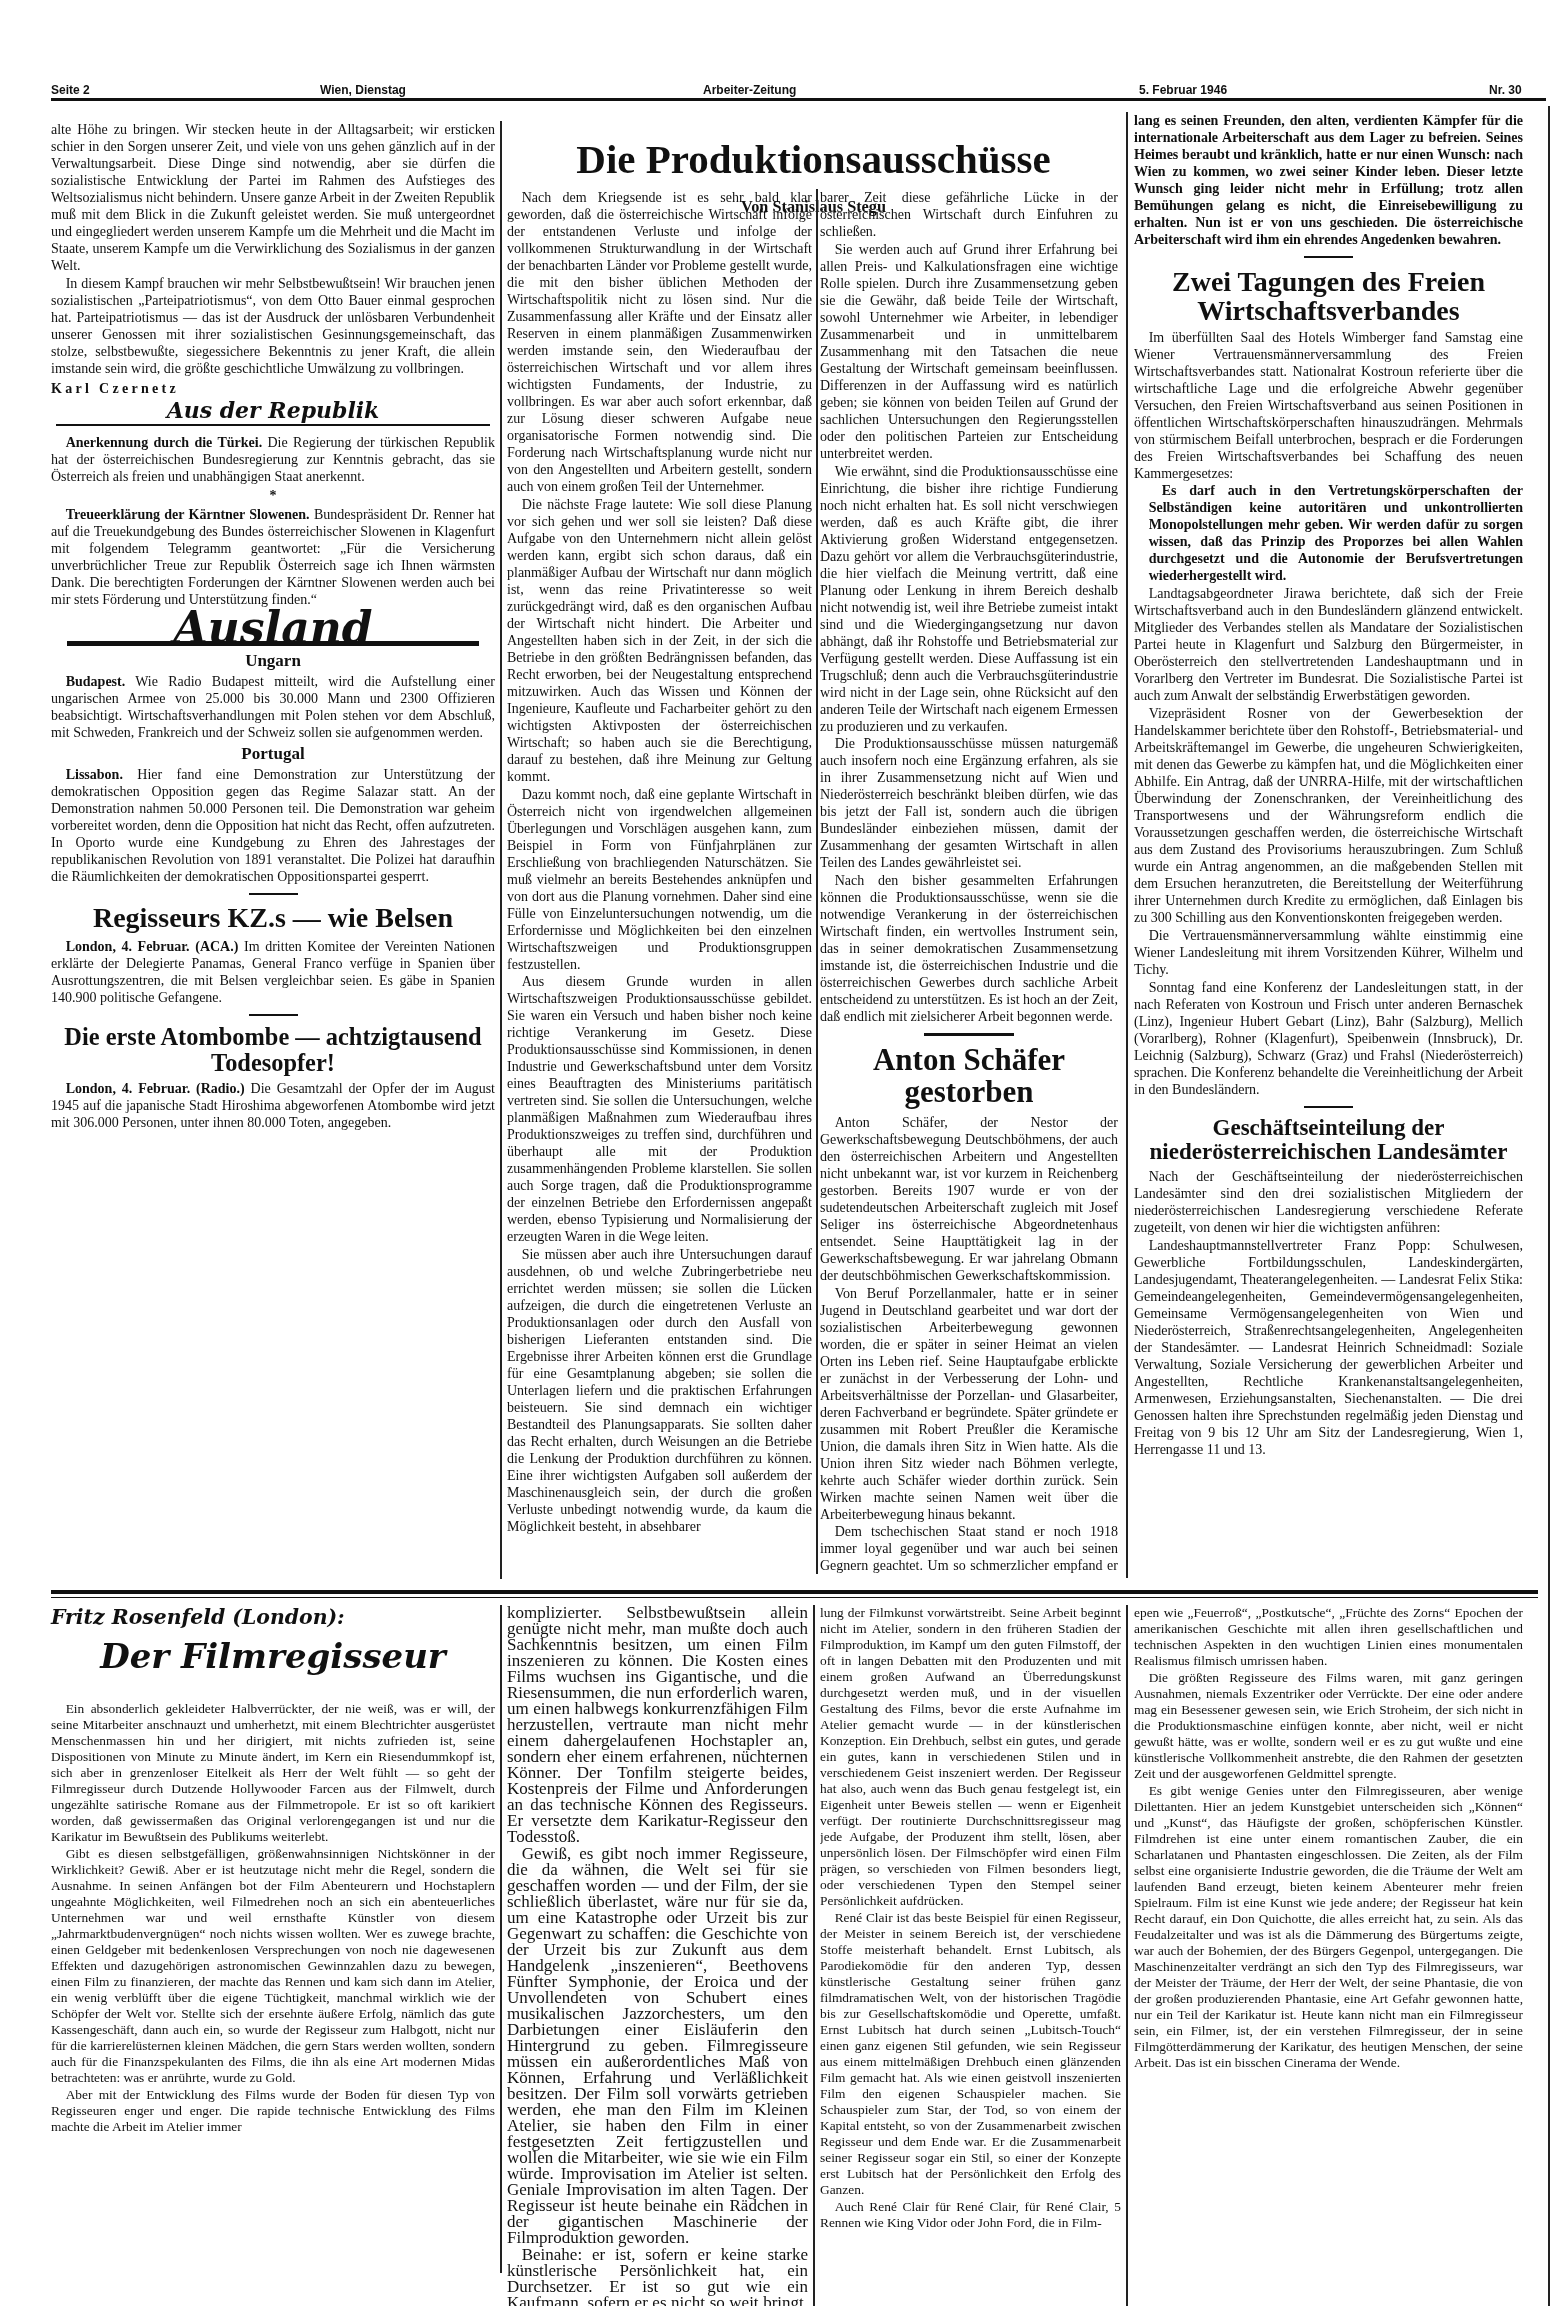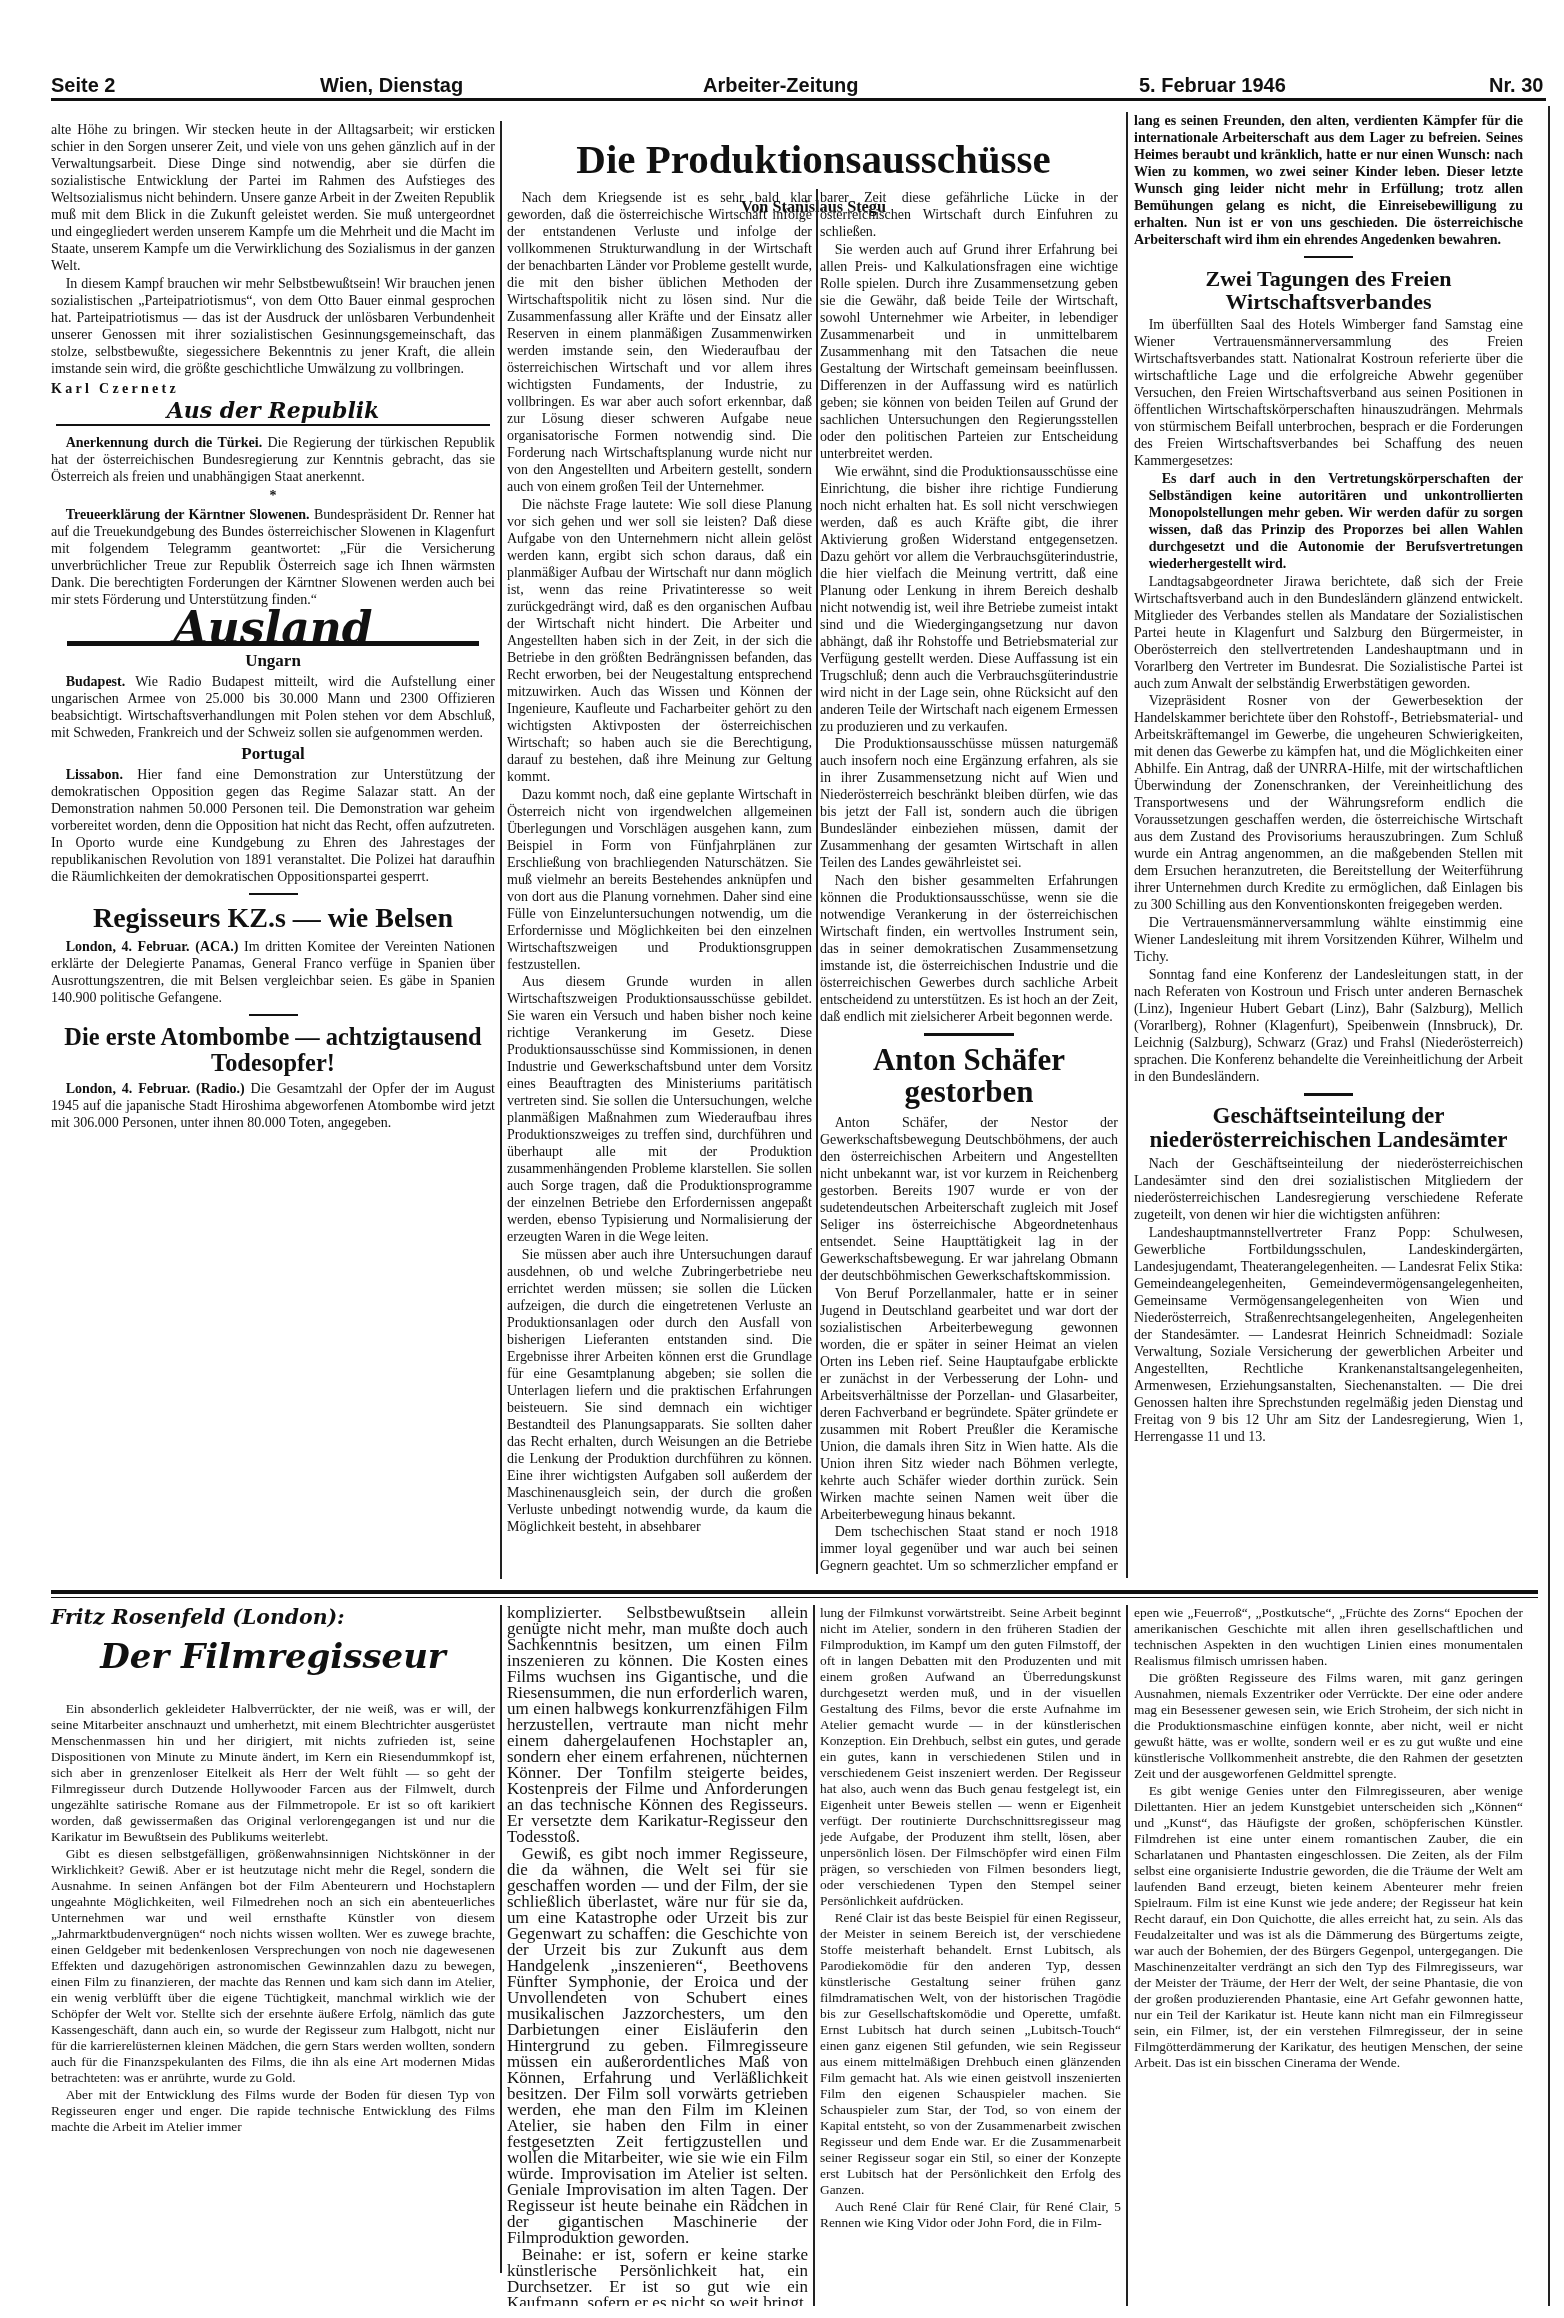--- a/index.html
+++ b/index.html
@@ -1,20 +1,20 @@
 <!DOCTYPE html>
 <html style="font-size:13px"><head>
 <meta charset="utf-8">
 <style>
   html, body { margin:0; padding:0; background:#ffffff; }
   body { width:1564px; height:2319px; position:relative; overflow:hidden;
          font-family:"Liberation Serif", "DejaVu Serif", serif; color:#111; }
   .page { position:absolute; left:0; top:0; width:1564px; height:2319px; }
   .masthead { position:absolute; left:51px; top:67px; width:1495px; height:33px;
-              font-family:"Liberation Sans", sans-serif; font-weight:bold; font-size:20px;
+              font-family:"Liberation Sans", sans-serif; font-weight:bold; font-size:12px;
               display:flex; align-items:flex-end; transform:scaleX(0.85); transform-origin:left; }
   .masthead span { position:absolute; bottom:3.3px; white-space:nowrap; }
   .rule-thick { position:absolute; background:#111; }
   .col { position:absolute; font-size:14px; line-height:17px; text-align:justify;
          hyphens:manual; overflow:hidden; }
   .col p { margin:0 0 0.8px 0; text-indent:14.7px; }
   .col p.noind { text-indent:0; }
   .vline { position:absolute; width:1.6px; background:#222; }
   .h-big { font-family:"Liberation Serif", serif; font-weight:bold; text-align:center; margin:16px; line-height:1.05; }
   .h-script { font-family:"DejaVu Serif", serif; font-style:italic; font-weight:bold;
@@ -98,21 +98,21 @@
     <p>Anton Schäfer, der Nestor der Gewerkschaftsbewegung Deutschböhmens, der auch den österreichischen Arbeitern und Angestellten nicht unbekannt war, ist vor kurzem in Reichenberg gestorben. Bereits 1907 wurde er von der sudetendeutschen Arbeiterschaft zugleich mit Josef Seliger ins österreichische Abgeordnetenhaus entsendet. Seine Haupttätigkeit lag in der Gewerkschaftsbewegung. Er war jahrelang Obmann der deutschböhmischen Gewerkschaftskommission.</p>
     <p>Von Beruf Porzellanmaler, hatte er in seiner Jugend in Deutschland gearbeitet und war dort der sozialistischen Arbeiterbewegung gewonnen worden, die er später in seiner Heimat an vielen Orten ins Leben rief. Seine Hauptaufgabe erblickte er zunächst in der Verbesserung der Lohn- und Arbeitsverhältnisse der Porzellan- und Glasarbeiter, deren Fachverband er begründete. Später gründete er zusammen mit Robert Preußler die Keramische Union, die damals ihren Sitz in Wien hatte. Als die Union ihren Sitz wieder nach Böhmen verlegte, kehrte auch Schäfer wieder dorthin zurück. Sein Wirken machte seinen Namen weit über die Arbeiterbewegung hinaus bekannt.</p>
     <p>Dem tschechischen Staat stand er noch 1918 immer loyal gegenüber und war auch bei seinen Gegnern geachtet. Um so schmerzlicher empfand er es, als er nach der Befreiung der Tschechoslowakei im Vorjahr in ein Verschickungslager gebracht wurde. Nur mit Mühe ge-</p>
   </div>
 
   <div class="vline" style="left:1126px; top:112px; height:1466px;"></div>
 
   <div class="col" style="left:1134px; top:112px; width:389px; height:1466px;">
     <p class="noind" style="font-weight:bold;">lang es seinen Freunden, den alten, verdienten Kämpfer für die internationale Arbeiterschaft aus dem Lager zu befreien. Seines Heimes beraubt und kränklich, hatte er nur einen Wunsch: nach Wien zu kommen, wo zwei seiner Kinder leben. Dieser letzte Wunsch ging leider nicht mehr in Erfüllung; trotz allen Bemühungen gelang es nicht, die Einreisebewilligung zu erhalten. Nun ist er von uns geschieden. Die österreichische Arbeiterschaft wird ihm ein ehrendes Angedenken bewahren.</p>
     <div class="sep"></div>
-    <div class="h-big" style="font-size:22px; margin:3.3px 0;">Zwei Tagungen des Freien Wirtschaftsverbandes</div>
+    <div class="h-big" style="font-size:28px; margin:3.3px 0;">Zwei Tagungen des Freien Wirtschaftsverbandes</div>
     <p>Im überfüllten Saal des Hotels Wimberger fand Samstag eine Wiener Vertrauensmännerversammlung des Freien Wirtschaftsverbandes statt. Nationalrat Kostroun referierte über die wirtschaftliche Lage und die erfolgreiche Abwehr gegenüber Versuchen, den Freien Wirtschaftsverband aus seinen Positionen in öffentlichen Wirtschaftskörperschaften hinauszudrängen. Mehrmals von stürmischem Beifall unterbrochen, besprach er die Forderungen des Freien Wirtschaftsverbandes bei Schaffung des neuen Kammergesetzes:</p>
     <p class="bold-p" style="text-indent:13px;">Es darf auch in den Vertretungskörperschaften der Selbständigen keine autoritären und unkontrollierten Monopolstellungen mehr geben. Wir werden dafür zu sorgen wissen, daß das Prinzip des Proporzes bei allen Wahlen durchgesetzt und die Autonomie der Berufsvertretungen wiederhergestellt wird.</p>
     <p>Landtagsabgeordneter Jirawa berichtete, daß sich der Freie Wirtschaftsverband auch in den Bundesländern glänzend entwickelt. Mitglieder des Verbandes stellen als Mandatare der Sozialistischen Partei heute in Klagenfurt und Salzburg den Bürgermeister, in Oberösterreich den stellvertretenden Landeshauptmann und in Vorarlberg den Vertreter im Bundesrat. Die Sozialistische Partei ist auch zum Anwalt der selbständig Erwerbstätigen geworden.</p>
     <p>Vizepräsident Rosner von der Gewerbesektion der Handelskammer berichtete über den Rohstoff-, Betriebsmaterial- und Arbeitskräftemangel im Gewerbe, die ungeheuren Schwierigkeiten, mit denen das Gewerbe zu kämpfen hat, und die Möglichkeiten einer Abhilfe. Ein Antrag, daß der UNRRA-Hilfe, mit der wirtschaftlichen Überwindung der Zonenschranken, der Vereinheitlichung des Transportwesens und der Währungsreform endlich die Voraussetzungen geschaffen werden, die österreichische Wirtschaft aus dem Zustand des Provisoriums herauszubringen. Zum Schluß wurde ein Antrag angenommen, an die maßgebenden Stellen mit dem Ersuchen heranzutreten, die Bereitstellung der Weiterführung ihrer Unternehmen durch Kredite zu ermöglichen, daß Einlagen bis zu 300 Schilling aus den Konventionskonten freigegeben werden.</p>
     <p>Die Vertrauensmännerversammlung wählte einstimmig eine Wiener Landesleitung mit ihrem Vorsitzenden Kührer, Wilhelm und Tichy.</p>
     <p>Sonntag fand eine Konferenz der Landesleitungen statt, in der nach Referaten von Kostroun und Frisch unter anderen Bernaschek (Linz), Ingenieur Hubert Gebart (Linz), Bahr (Salzburg), Mellich (Vorarlberg), Rohner (Klagenfurt), Speibenwein (Innsbruck), Dr. Leichnig (Salzburg), Schwarz (Graz) und Frahsl (Niederösterreich) sprachen. Die Konferenz behandelte die Vereinheitlichung der Arbeit in den Bundesländern.</p>
     <div class="sep"></div>
     <div class="h-big" style="font-size:23px; margin:3.3px 0;">Geschäftseinteilung der niederösterreichischen Landesämter</div>
     <p>Nach der Geschäftseinteilung der niederösterreichischen Landesämter sind den drei sozialistischen Mitgliedern der niederösterreichischen Landesregierung verschiedene Referate zugeteilt, von denen wir hier die wichtigsten anführen:</p>
     <p>Landeshauptmannstellvertreter Franz Popp: Schulwesen, Gewerbliche Fortbildungsschulen, Landeskindergärten, Landesjugendamt, Theaterangelegenheiten. — Landesrat Felix Stika: Gemeindeangelegenheiten, Gemeindevermögensangelegenheiten, Gemeinsame Vermögensangelegenheiten von Wien und Niederösterreich, Straßenrechtsangelegenheiten, Angelegenheiten der Standesämter. — Landesrat Heinrich Schneidmadl: Soziale Verwaltung, Soziale Versicherung der gewerblichen Arbeiter und Angestellten, Rechtliche Krankenanstaltsangelegenheiten, Armenwesen, Erziehungsanstalten, Siechenanstalten. — Die drei Genossen halten ihre Sprechstunden regelmäßig jeden Dienstag und Freitag von 9 bis 12 Uhr am Sitz der Landesregierung, Wien 1, Herrengasse 11 und 13.</p>

